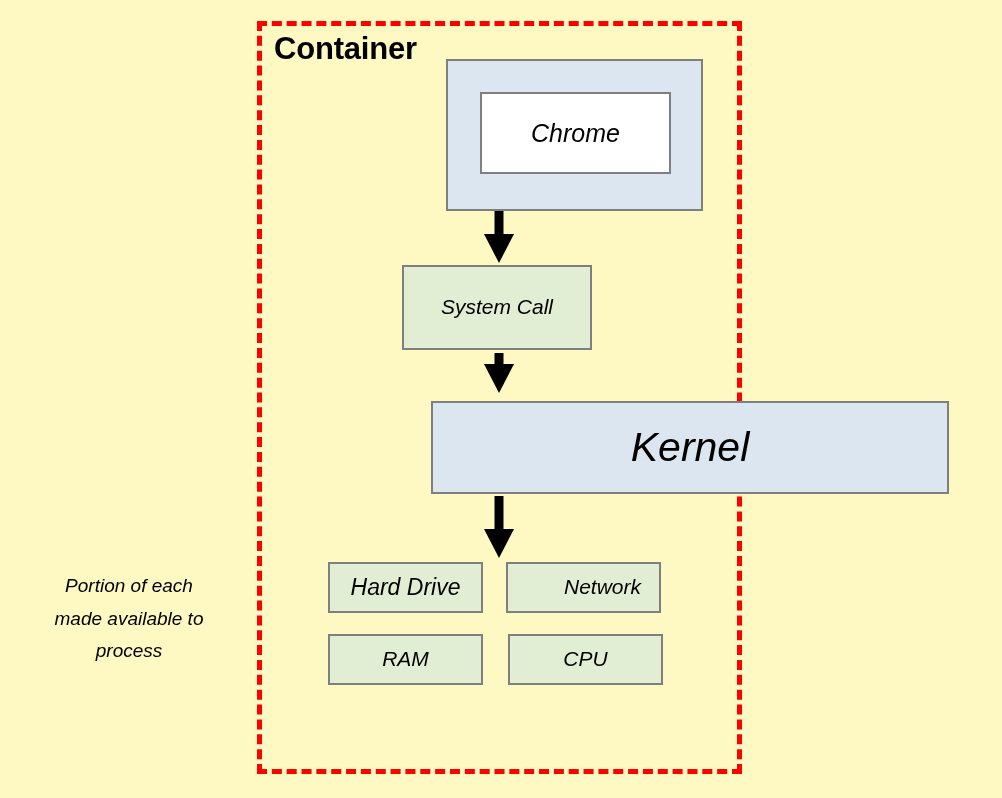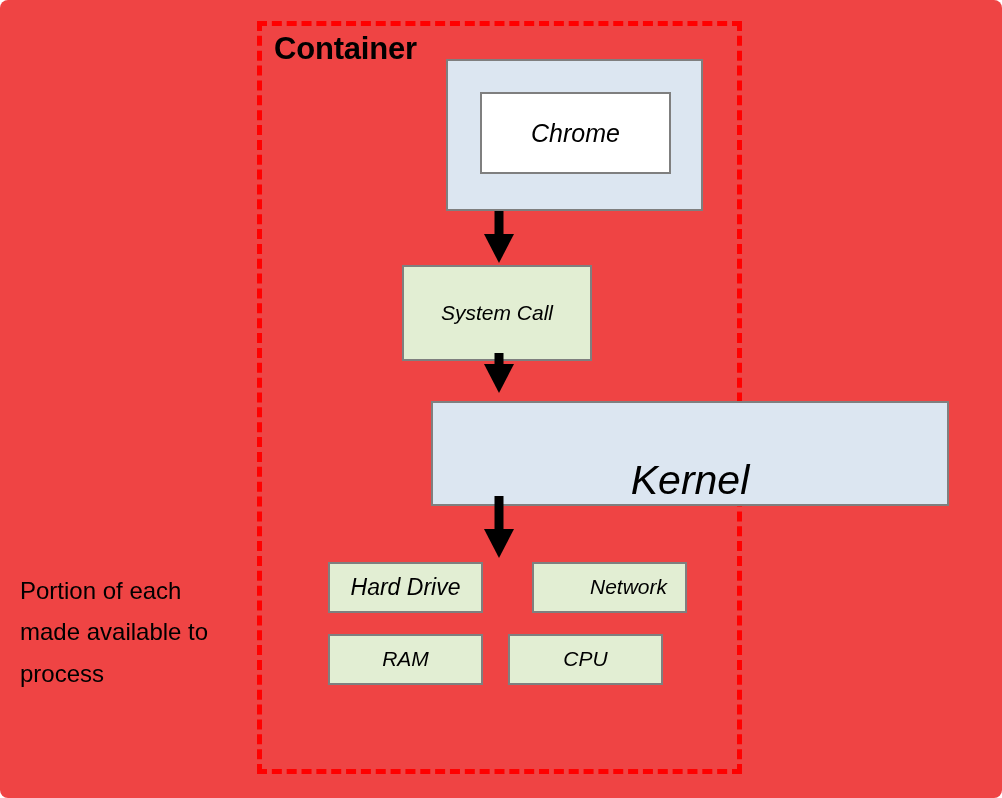--- a/index.html
+++ b/index.html
@@ -4,25 +4,24 @@
 <style>
   html, body {
     margin: 0;
     padding: 0;
     background: #ffffff;
   }
   #canvas {
     position: relative;
     width: 1002px;
     height: 798px;
-    background: #ef4444;
+    background: #fef9c3;
     overflow: hidden;
     font-family: "Liberation Sans", sans-serif;
     color: #000000;
-    border-radius: 8px;
   }
 
   
   .container-boundary {
     position: absolute;
     left: 257px;
     top: 21px;
     width: 485px;
     height: 753px;
     box-sizing: border-box;
@@ -67,39 +66,38 @@
     z-index: 2;
   }
   .app-inner {
     left: 480px; top: 92px;
     width: 191px; height: 82px;
     font-size: 25px;
     z-index: 3;
   }
   .syscall-box {
     left: 402px; top: 265px;
-    width: 190px; height: 96px;
+    width: 190px; height: 85px;
     font-size: 21px;
     z-index: 2;
   }
   .kernel-box {
     left: 431px; top: 401px;
-    width: 518px; height: 105px;
+    width: 518px; height: 93px;
     font-size: 41px;
     z-index: 2;
-    align-items: flex-end;
   }
   .res-harddrive {
     left: 328px; top: 562px;
     width: 155px; height: 51px;
     font-size: 23px;
     z-index: 2;
   }
   .res-network {
-    left: 532px; top: 562px;
+    left: 506px; top: 562px;
     width: 155px; height: 51px;
     font-size: 21px;
     z-index: 2;
     padding-left: 38px;
   }
   .res-ram {
     left: 328px; top: 634px;
     width: 155px; height: 51px;
     font-size: 21px;
     z-index: 2;
@@ -119,22 +117,23 @@
     z-index: 4;
     pointer-events: none;
   }
 
   
   .side-note {
     position: absolute;
     left: 20px;
     top: 570px;
     width: 218px;
-    text-align: left;
-    font-size: 24px;
+    text-align: center;
+    font-style: italic;
+    font-size: 19px;
     line-height: 1.72;
     z-index: 5;
   }
 </style>
 </head>
 <body>
 
 <div id="canvas">
 
   <div class="container-boundary"></div>

